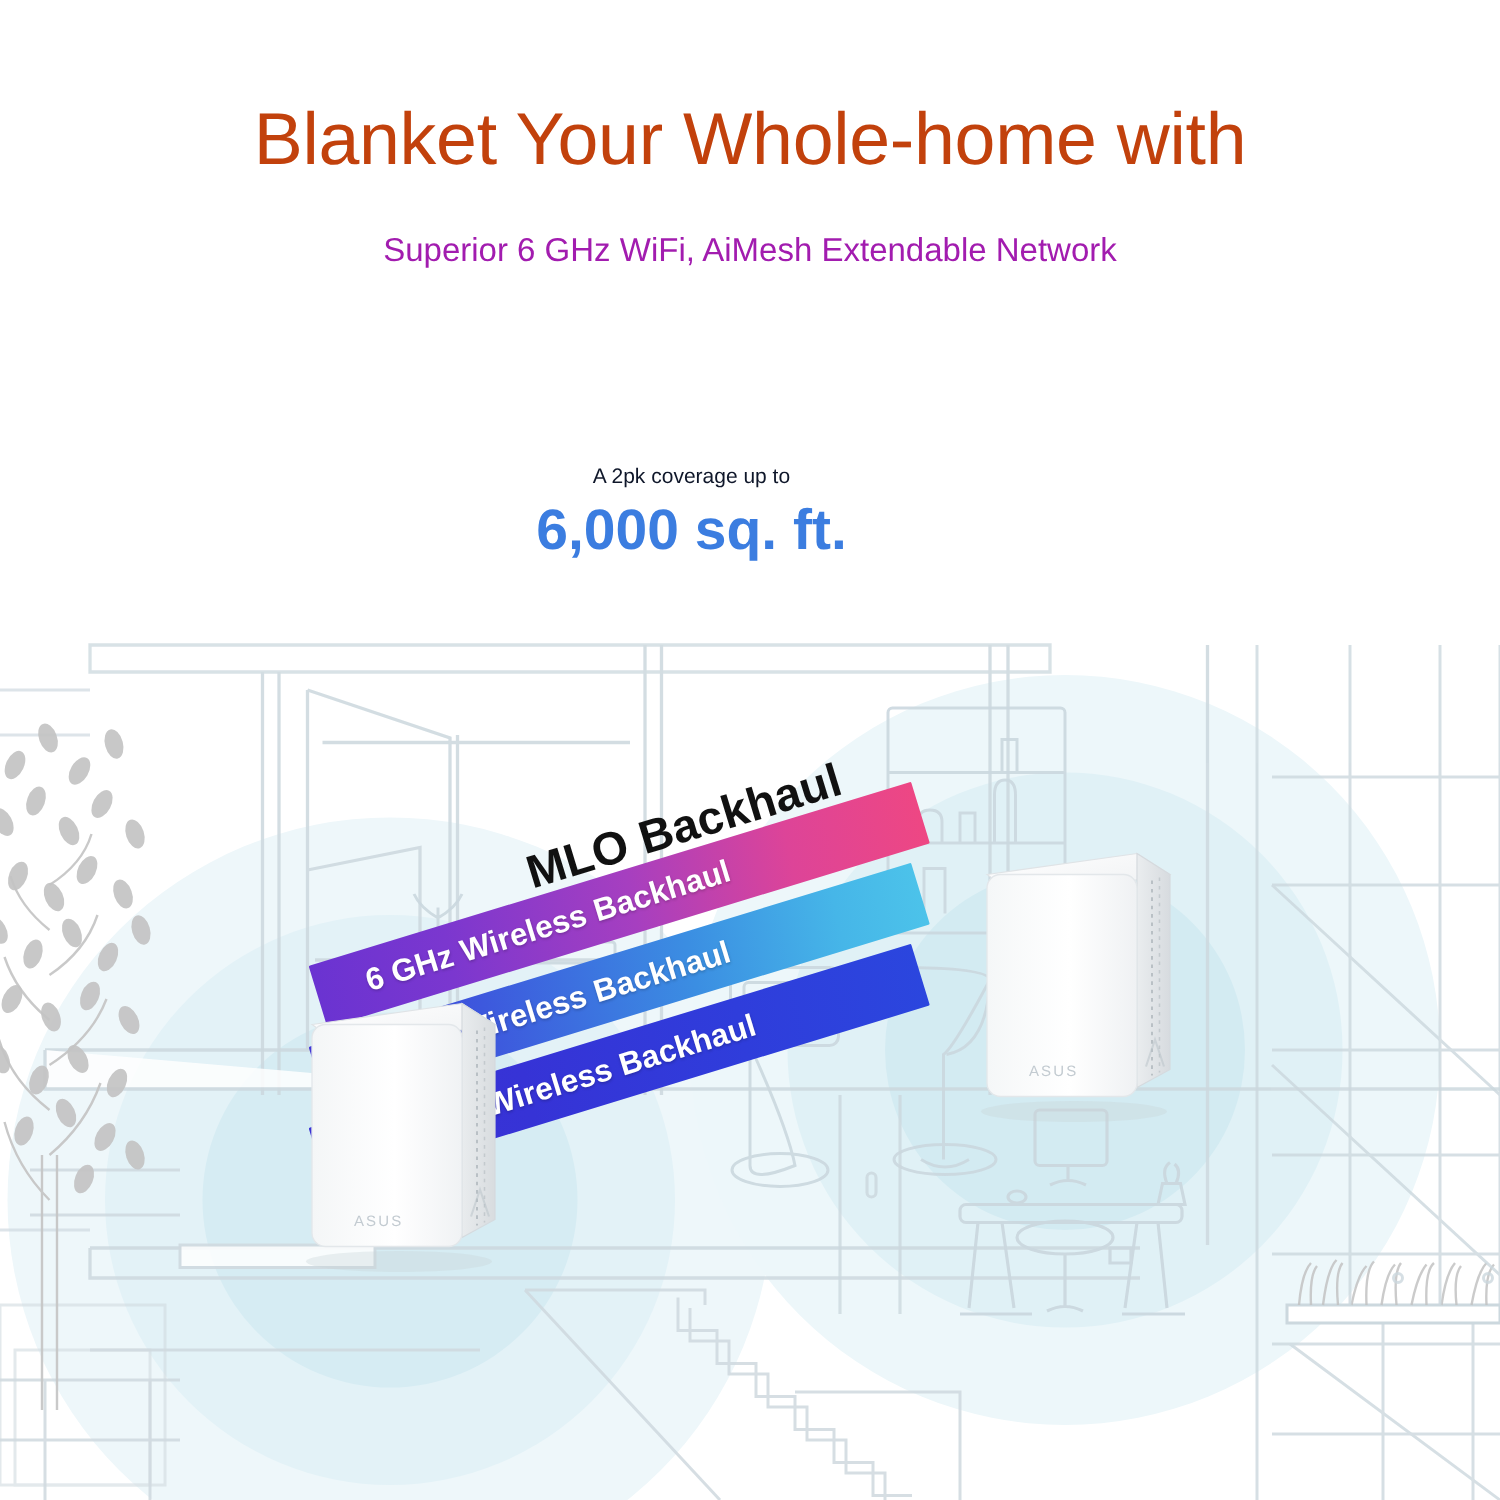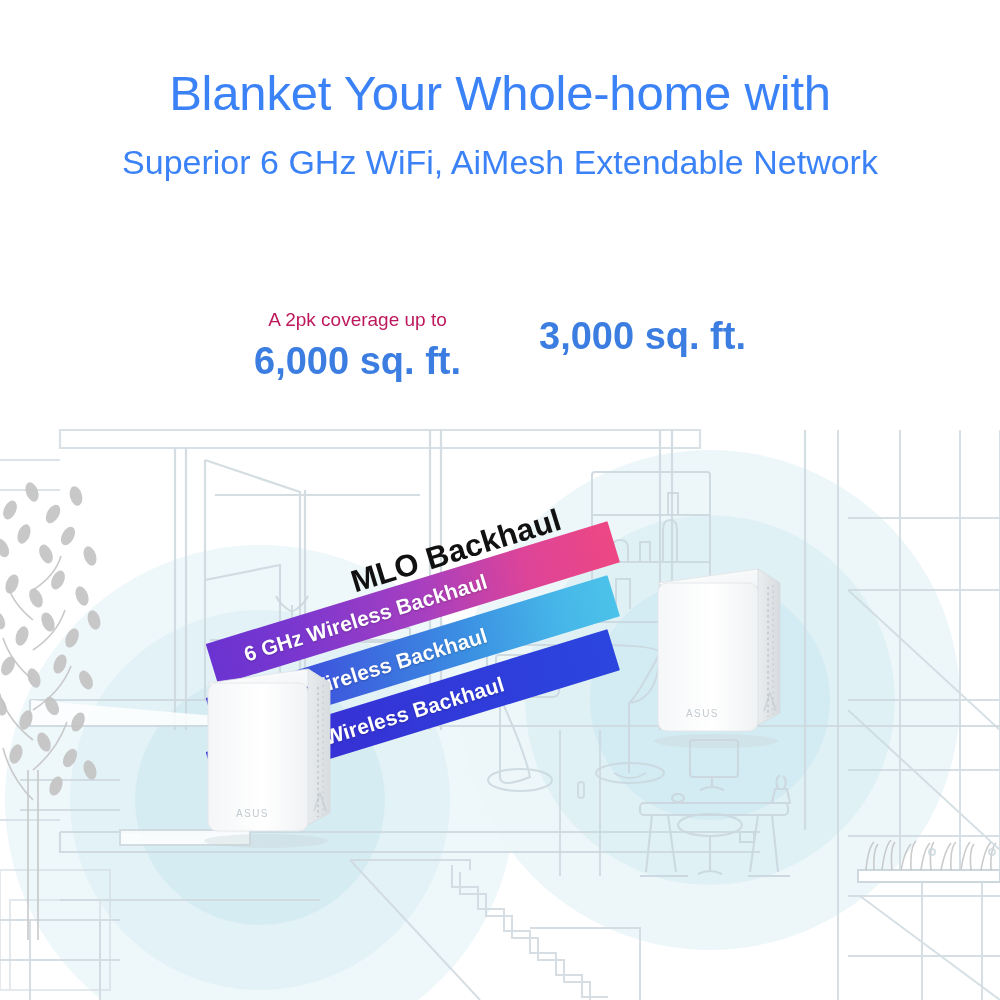--- a/index.html
+++ b/index.html
@@ -8,33 +8,33 @@
     background:#ffffff;
     font-family:"Liberation Sans","DejaVu Sans",sans-serif;
     position:relative;
   }
   #stage{position:absolute;inset:0;width:1000px;height:1000px;overflow:hidden;background:#fff;}
 
   
   .textblock{position:absolute;left:0;top:0;width:1000px;text-align:center;z-index:40;}
   .headline{
     margin:0;padding-top:66px;
-    font-size:49px;line-height:1.12;font-weight:400;color:#3b82f6;
+    font-size:49px;line-height:1.12;font-weight:400;color:#c2410c;
     letter-spacing:-0.2px;
   }
   .subhead{
-    margin:4px;padding-top:16px;
-    font-size:34px;line-height:1.24;font-weight:400;color:#3b82f6;
+    margin:16px;padding-top:16px;
+    font-size:22px;line-height:1.24;font-weight:400;color:#a21caf;
   }
   .stats{
     position:absolute;left:0;top:308px;width:1000px;
     display:flex;justify-content:center;gap:78px;
   }
   .stat{text-align:center;}
-  .stat .cap{font-size:19px;color:#be185d;line-height:1.3;}
+  .stat .cap{font-size:14px;color:#0f172a;line-height:1.3;}
   .stat .val{font-size:38px;color:#3b7de0;font-weight:700;line-height:1.35;margin-top:3px;}
 
   
   #scene{position:absolute;left:0;top:400px;width:1000px;height:600px;z-index:5;}
   #scene svg{display:block;width:1000px;height:600px;}
 
   
   .router{position:absolute;z-index:25;}
   .router svg{display:block;overflow:visible;}
 
@@ -373,17 +373,16 @@
       <span>Superior 6 GHz WiFi, AiMesh Extendable Network</span><br>
     </p>
   </div>
 
   <div class="stats">
     <div class="stat">
       <div class="cap">A 2pk coverage up to</div>
       <div class="val">6,000 sq. ft.</div>
     </div>
     <div class="stat">
-      <div class="val">3,000 sq. ft.</div>
     </div>
   </div>
 
 </div>
 
 </body></html>

